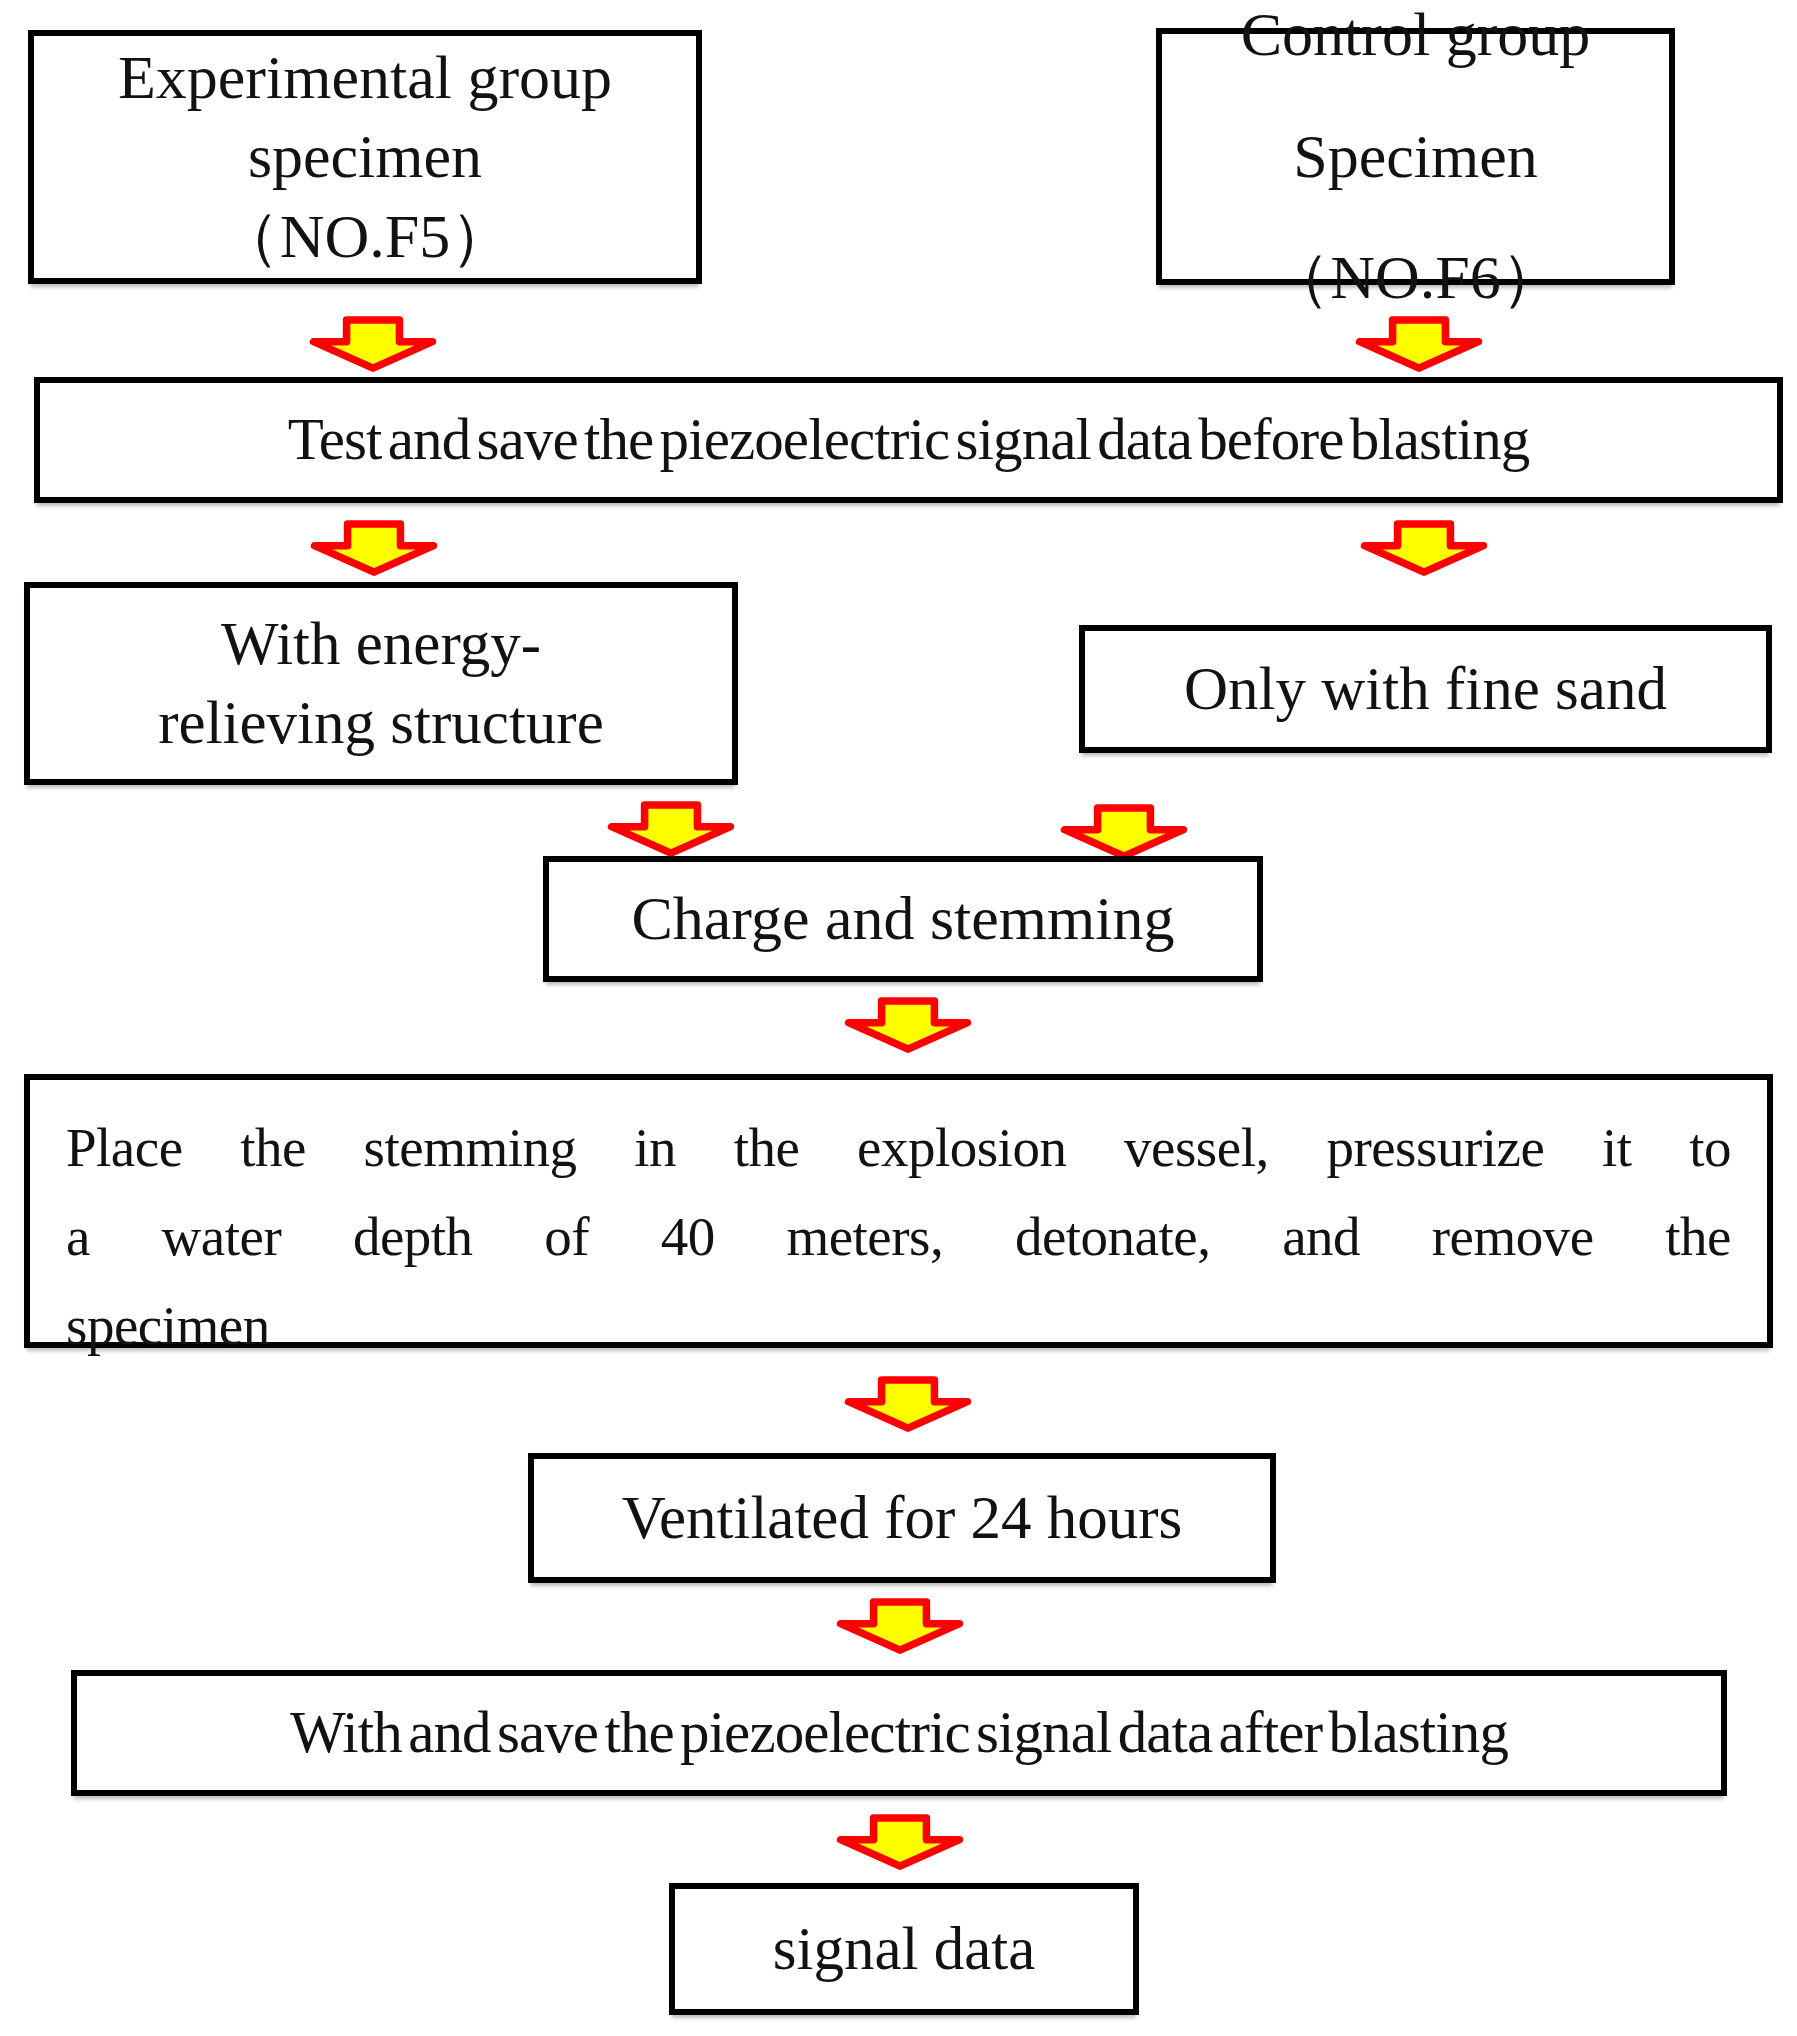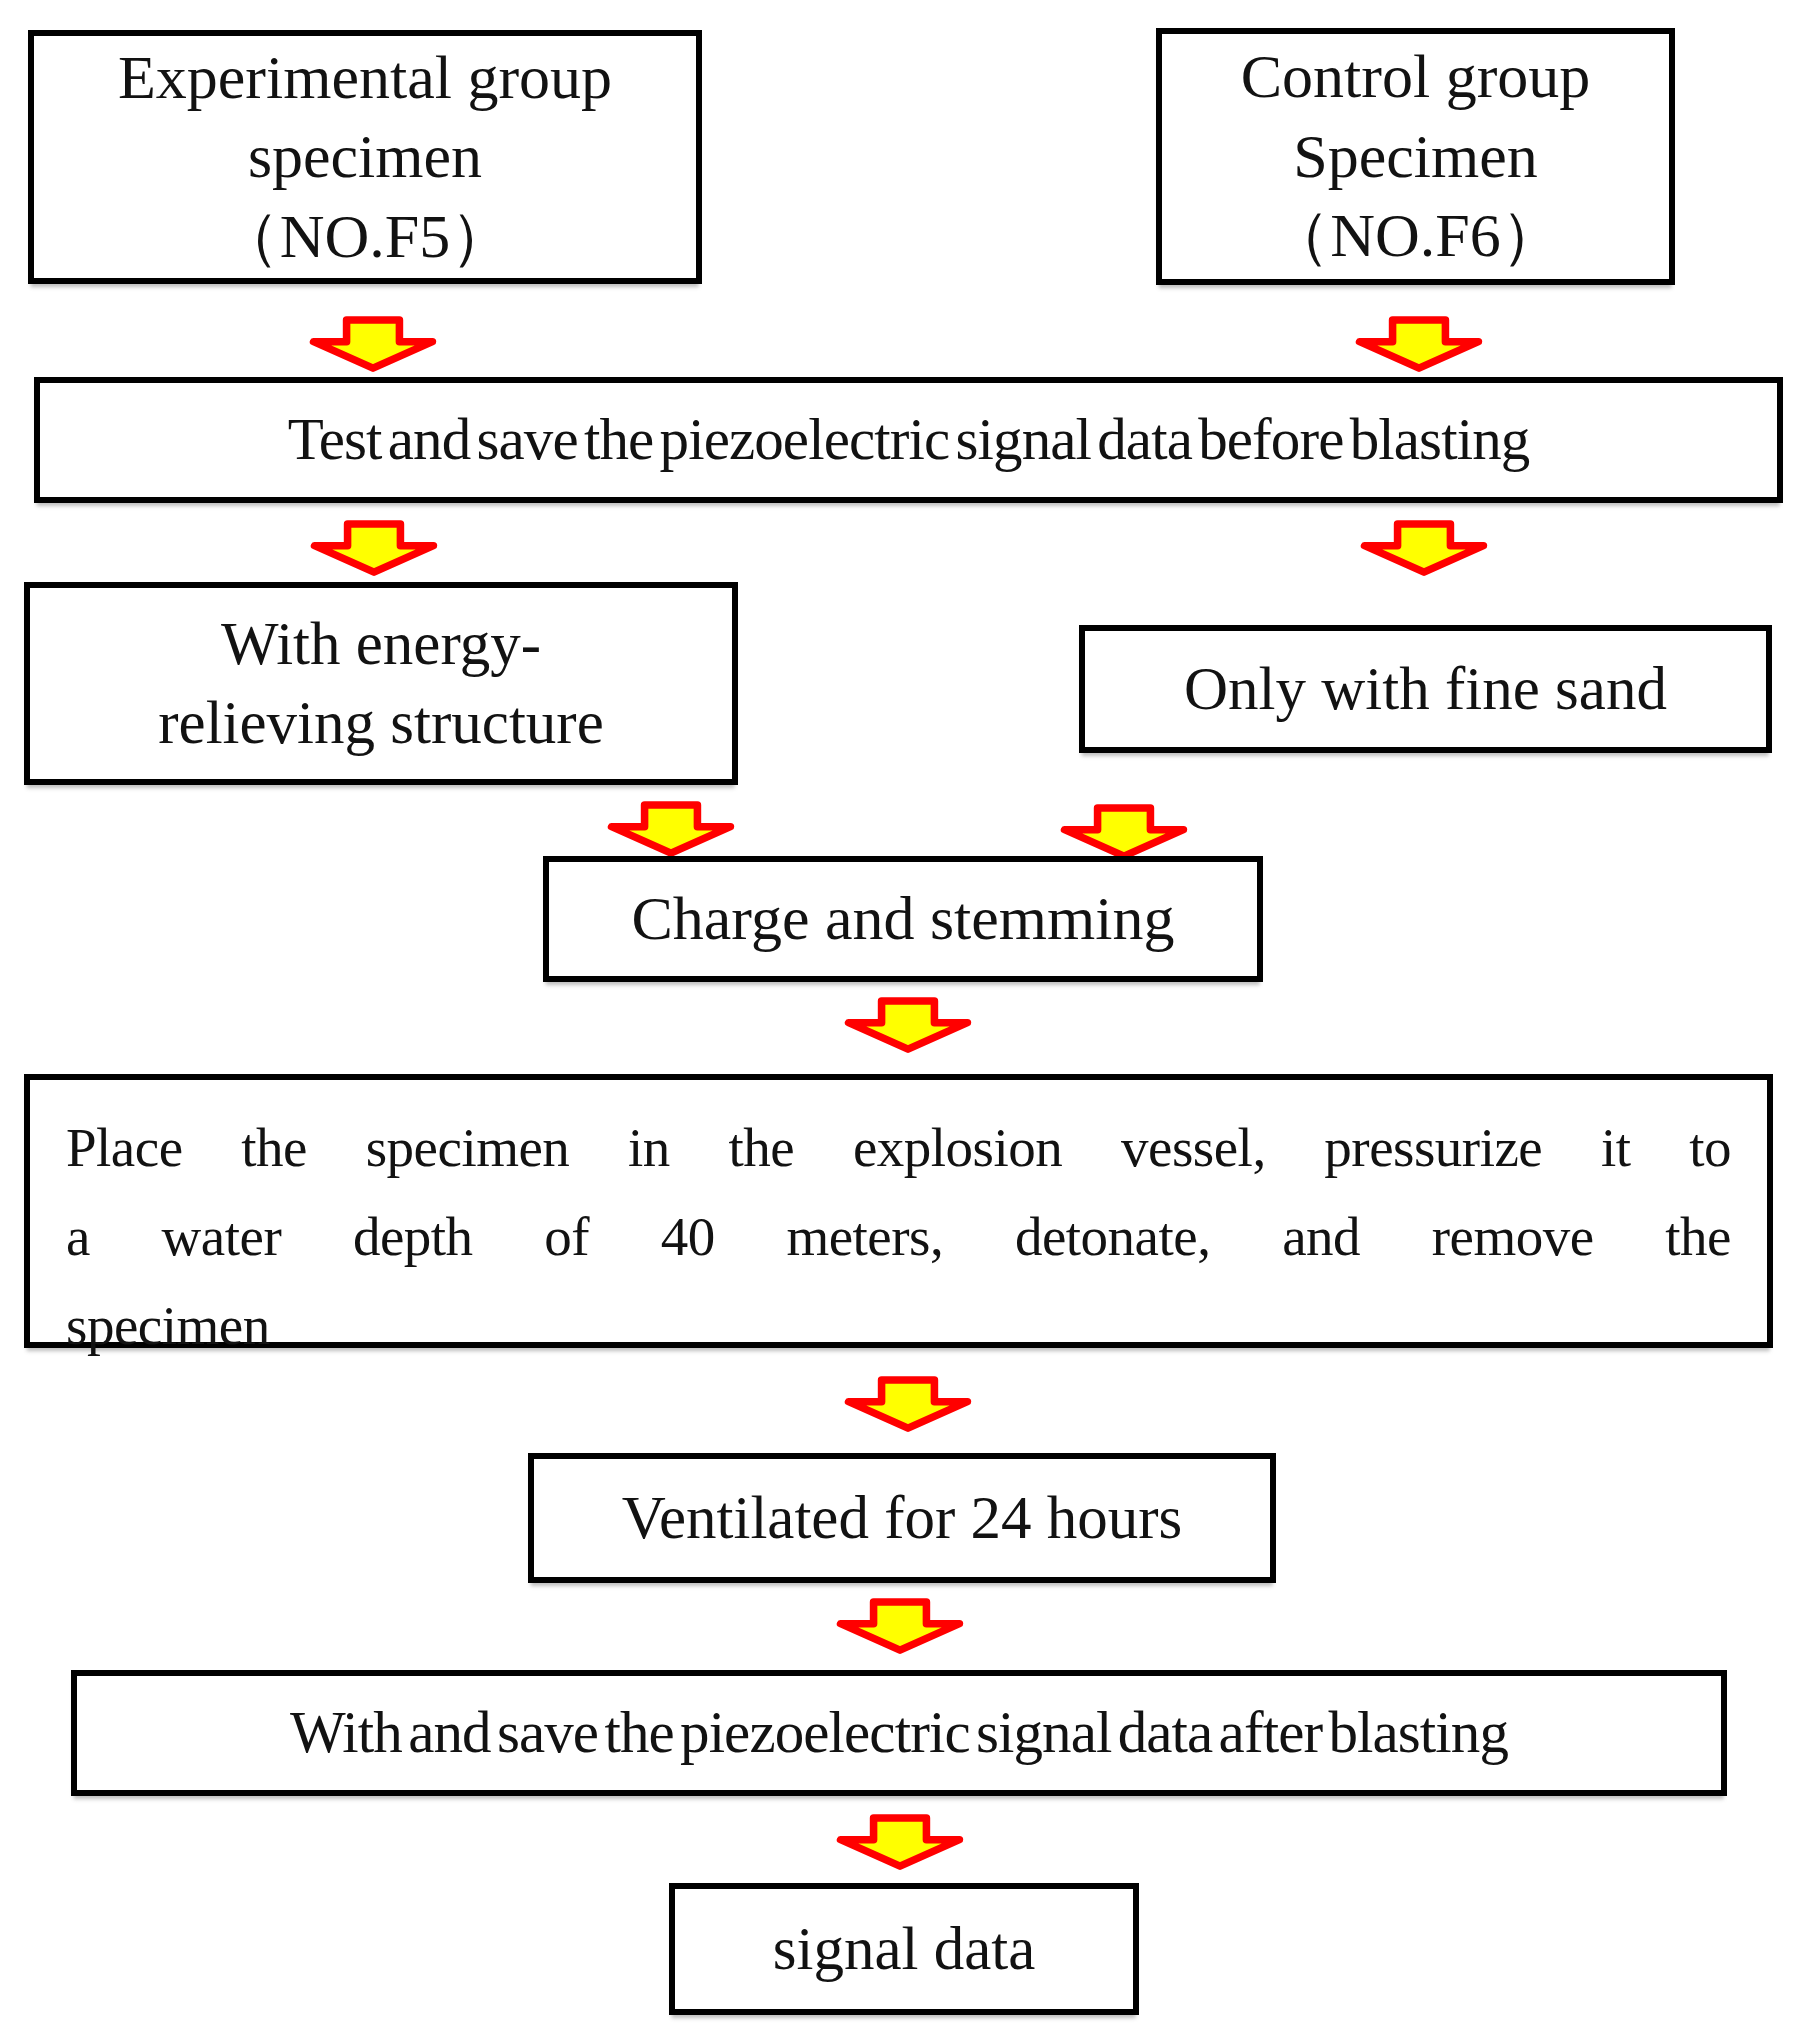--- a/index.html
+++ b/index.html
@@ -33,21 +33,21 @@
     display: flex;
     flex-direction: column;
     justify-content: center;
     align-items: center;
     text-align: center;
     box-shadow: 0 5.7px 3.8px -2.8px rgba(110,110,110,0.45);
     line-height: 1.28;
   }
   .box .ln { width: 100%; }
   #box-experimental { left: 28px;  top: 30px;   width: 674px;  height: 254px; font-size: 62px; }
-  #box-control      { left: 1156px;top: 28px;   width: 519px;  height: 257px; font-size: 62px; }
+  #box-control      { left: 1156px;top: 28px;   width: 519px;  height: 257px; font-size: 62px; gap: 42px; }
   #box-test-before  { left: 34px;  top: 377px;  width: 1749px; height: 126px; font-size: 59px; word-spacing: -7.6px; letter-spacing: -0.9px; white-space: nowrap; }
   #box-energy       { left: 24px;  top: 582px;  width: 714px;  height: 203px; font-size: 61px; }
   #box-fine-sand    { left: 1079px;top: 625px;  width: 693px;  height: 128px; font-size: 61px; white-space: nowrap; }
   #box-charge       { left: 543px; top: 856px;  width: 720px;  height: 126px; font-size: 62px; white-space: nowrap; }
   #box-place        { left: 24px;  top: 1074px; width: 1749px; height: 274px; font-size: 55px;
                       justify-content: flex-start; align-items: stretch; text-align: left;
                       padding: 23px 36px 0 36px; line-height: 1.62; letter-spacing: -0.5px; }
   #box-place .jline { text-align: justify; text-align-last: justify; }
   #box-ventilated   { left: 528px; top: 1453px; width: 748px;  height: 130px; font-size: 61px; white-space: nowrap; }
   #box-test-after   { left: 71px;  top: 1670px; width: 1656px; height: 126px; font-size: 59px; word-spacing: -7.6px; letter-spacing: -0.9px; white-space: nowrap; }
@@ -136,21 +136,21 @@
     <div class="ln">Charge and stemming</div>
   </div>
 
   <div class="arrow" id="arrow-7">
     <svg viewBox="0 0 142 62">
         <polygon points="43,5 99,5 99,28 134,28 71,56 8,28 43,28" style="fill:var(--arrow-fill);stroke:var(--arrow-border);stroke-width:8;stroke-linejoin:round"></polygon>
       </svg>
   </div>
 
   <div class="box" id="box-place">
-    <div class="ln jline">Place the specimen in the explosion vessel, pressurize it to</div>
+    <div class="ln jline">Place the stemming in the explosion vessel, pressurize it to</div>
     <div class="ln jline">a water depth of 40 meters, detonate, and remove the</div>
     <div class="ln">specimen</div>
   </div>
 
   <div class="arrow" id="arrow-8">
     <svg viewBox="0 0 142 62">
         <polygon points="43,5 99,5 99,28 134,28 71,56 8,28 43,28" style="fill:var(--arrow-fill);stroke:var(--arrow-border);stroke-width:8;stroke-linejoin:round"></polygon>
       </svg>
   </div>
 

